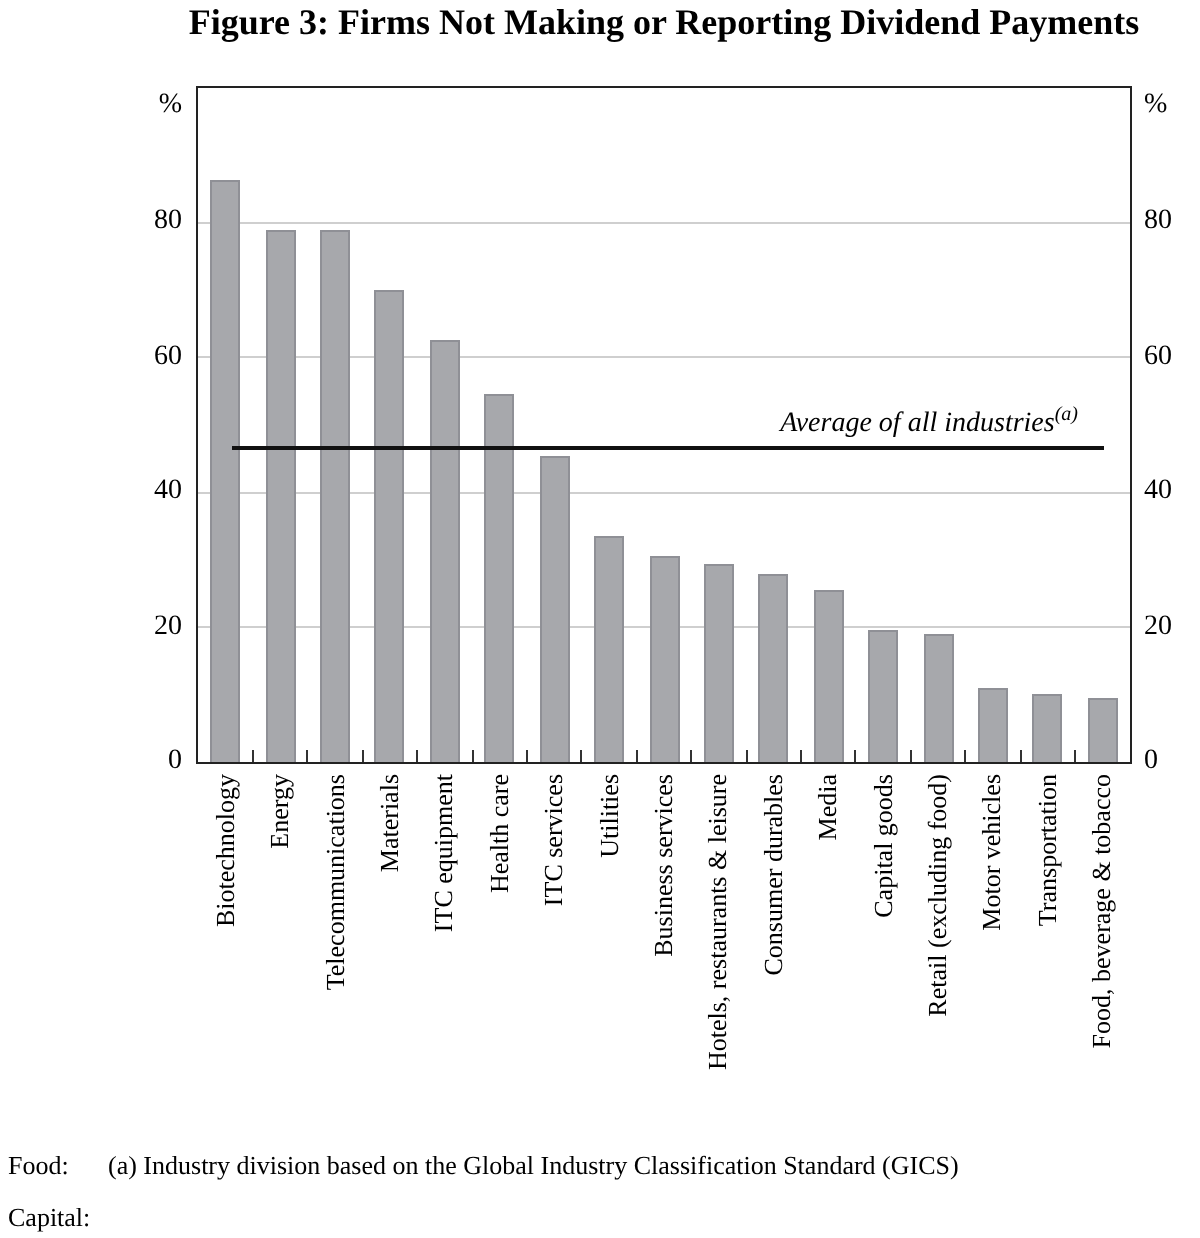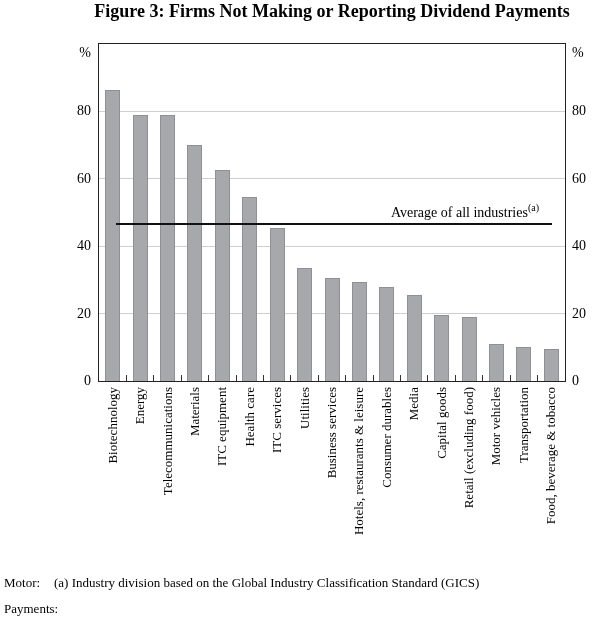--- a/index.html
+++ b/index.html
@@ -16,20 +16,21 @@
     position: absolute; left: 64px; top: 1px; width: 536px;
     text-align: center; font-size: 18px; font-weight: bold; white-space: nowrap;
   }
   .subtitle {
     position: absolute; left: 64px; top: 22px; width: 536px;
     text-align: center; font-size: 16px; white-space: nowrap;
   }
   .plot {
     position: absolute; left: 98px; top: 43px; width: 466px; height: 337px;
     border: 1px solid #222;
+    font-style: italic;
   }
   .gridline { position: absolute; left: 0; width: 100%; height: 1px; }
   .bar { position: absolute; bottom: 0; }
   .xtick { position: absolute; bottom: 0; width: 1px; height: 6px; background: #333; }
   .avg-line { position: absolute; height: 2px; }
   .avg-label {
     position: absolute; font-size: 14px; white-space: nowrap; text-align: right;
   }
   .avg-label sup { font-size: 10px; }
   .ylab {
@@ -92,23 +93,23 @@
       <div class="xtick" style="left: 273.618px;"></div>
       <div class="xtick" style="left: 301.029px;"></div>
       <div class="xtick" style="left: 328.441px;"></div>
       <div class="xtick" style="left: 355.853px;"></div>
       <div class="xtick" style="left: 383.265px;"></div>
       <div class="xtick" style="left: 410.676px;"></div>
       <div class="xtick" style="left: 438.088px;"></div>
       <div class="avg-line" style="left: 17px; width: 436px; top: 179.295px; background: rgb(17, 17, 17);"></div>
     </div>
 
-  <div class="foot-label" style="top:575px">Motor:</div>
+  <div class="foot-label" style="top:575px">Food:</div>
   <div class="foot-text" style="top:575px">(a) Industry division based on the Global Industry Classification Standard (GICS)</div>
-  <div class="foot-label" style="top:601px">Payments:</div>
+  <div class="foot-label" style="top:601px">Capital:</div>
 <div class="ylab left" style="top: 373px;">0</div>
     <div class="ylab right" style="top: 373px;">0</div>
     <div class="ylab left" style="top: 305.6px;">20</div>
     <div class="ylab right" style="top: 305.6px;">20</div>
     <div class="ylab left" style="top: 238.2px;">40</div>
     <div class="ylab right" style="top: 238.2px;">40</div>
     <div class="ylab left" style="top: 170.8px;">60</div>
     <div class="ylab right" style="top: 170.8px;">60</div>
     <div class="ylab left" style="top: 103.4px;">80</div>
     <div class="ylab right" style="top: 103.4px;">80</div>

